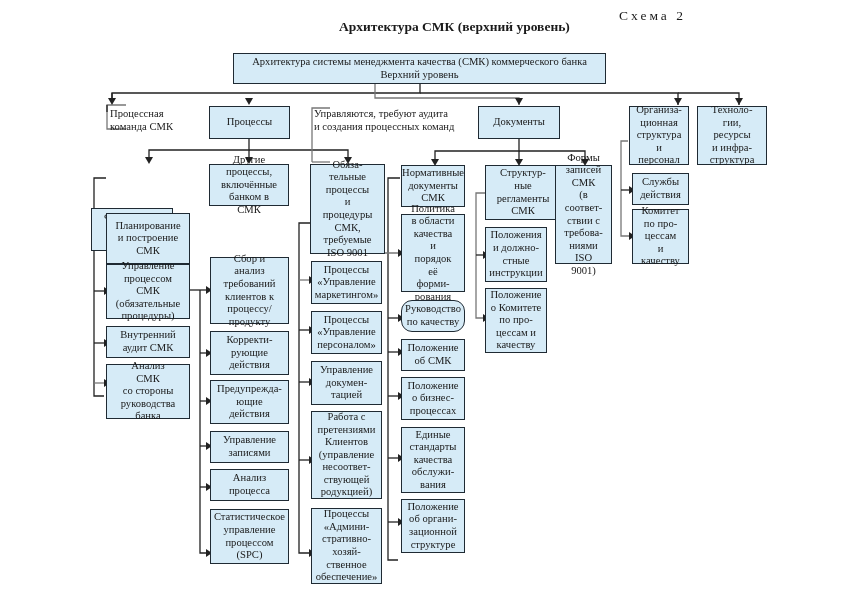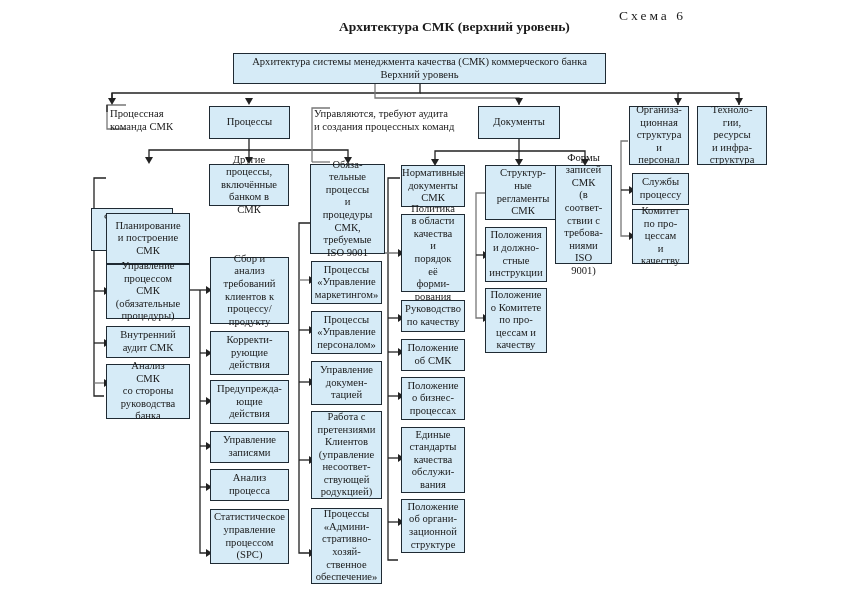--- a/index.html
+++ b/index.html
@@ -13,21 +13,21 @@
   .note { position:absolute; font-size:10.6px; line-height:12.6px; white-space:pre-line; }
   svg.wires { position:absolute; left:0; top:0; width:859px; height:591px; pointer-events:none; }
   svg.wires path { fill:none; stroke:#222; stroke-width:1.3; }
   svg.wires path.grey { stroke:#777; }
   svg.wires polygon { fill:#222; }
 </style>
 </head>
 <body>
 
 <div class="title">Архитектура СМК (верхний уровень)</div>
-<div class="scheme">Схема 6</div>
+<div class="scheme">Схема 2</div>
 
 <svg class="wires">
 
   <path d="M420 84 V93 H112 V98"></path>
   <path d="M112 93 V98"></path>
   <path class="grey" d="M375 84 V98 H519 V105"></path>
   <path d="M420 93 H678 V105"></path>
   <path d="M678 93 H739 V105"></path>
 
   <path class="grey" d="M126 105 H107 V129 H126"></path>
@@ -221,21 +221,21 @@
 требова-
 ниями
 ISO 9001)</div>
 
 <div class="box" style="left:401px;top:214px;width:64px;height:78px;">Политика
 в области
 качества
 и порядок
 её форми-
 рования</div>
-<div class="box" style="left:401px;top:300px;width:64px;height:32px;">Руководство
+<div class="box" style="left:401px;top:300px;width:64px;height:32px;border-radius:11px;">Руководство
 по качеству</div>
 <div class="box" style="left:401px;top:339px;width:64px;height:32px;">Положение
 об СМК</div>
 <div class="box" style="left:401px;top:377px;width:64px;height:43px;">Положение
 о бизнес-
 процессах</div>
 <div class="box" style="left:401px;top:427px;width:64px;height:66px;">Единые
 стандарты
 качества
 обслужи-
@@ -249,17 +249,17 @@
 и должно-
 стные
 инструкции</div>
 <div class="box" style="left:485px;top:288px;width:62px;height:65px;">Положение
 о Комитете
 по про-
 цессам и
 качеству</div>
 
 <div class="box" style="left:632px;top:173px;width:57px;height:32px;">Службы
-процессу</div>
+действия</div>
 <div class="box" style="left:632px;top:209px;width:57px;height:55px;">Комитет
 по про-
 цессам и
 качеству</div>
 
 </body></html>

